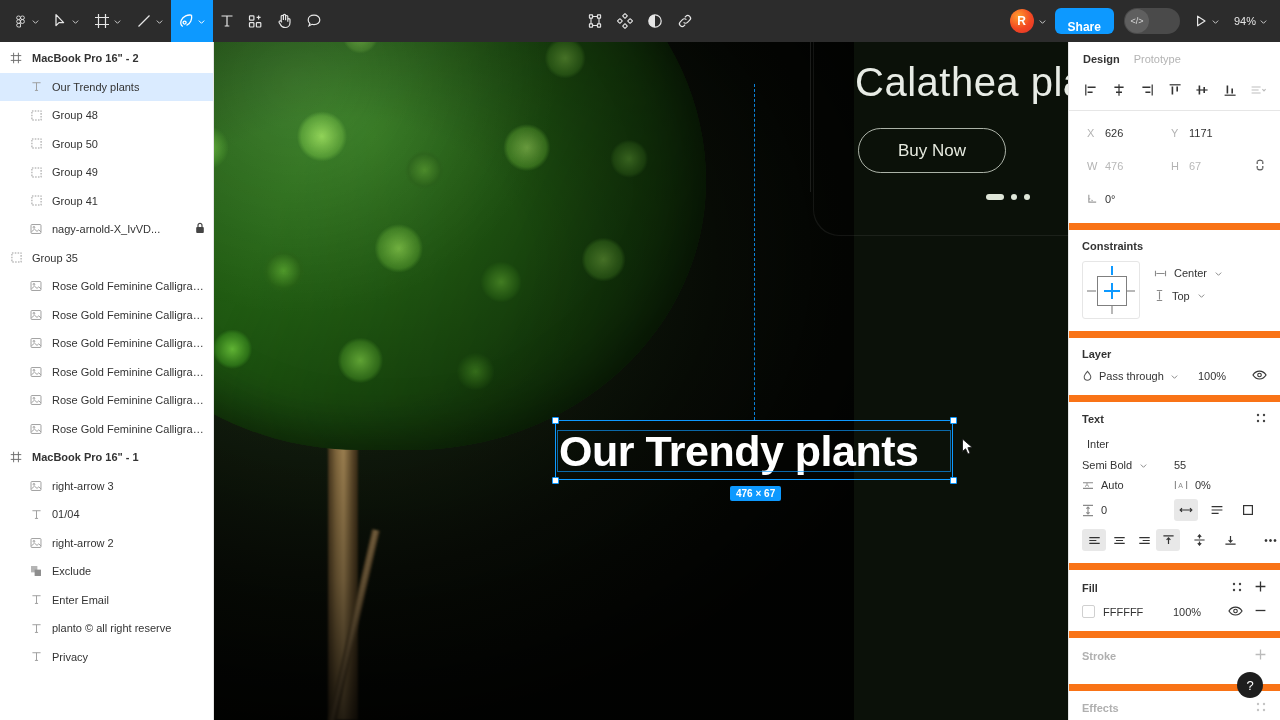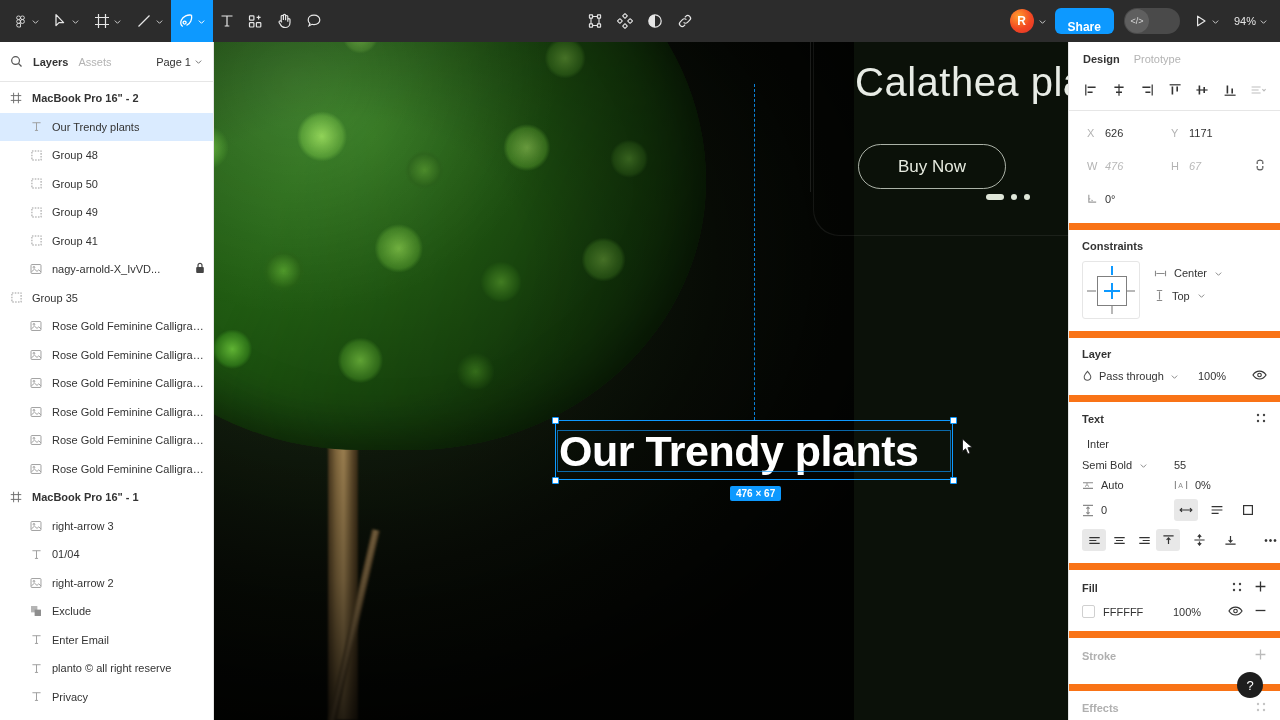--- a/index.html
+++ b/index.html
@@ -147,21 +147,21 @@
 
   
   .hero-title {
     position: absolute; left: 641px; top: 18px; font-size: 40px; color: #e8ece6;
     white-space: nowrap; letter-spacing: .5px;
   }
   .buy-now {
     position: absolute; left: 644px; top: 86px; width: 148px; height: 45px;
     border: 1px solid rgba(226,232,220,.75); border-radius: 26px;
     display: flex; align-items: center; justify-content: center;
-    color: #e6eadf; font-size: 17px; cursor: pointer; margin-top: 16px;
+    color: #e6eadf; font-size: 17px; cursor: pointer;
   }
   .dots { position: absolute; left: 772px; top: 152px; display: flex; align-items: center; gap: 7px; }
   .dot { width: 6px; height: 6px; border-radius: 50%; background: #dfe6d8; }
   .dot.wide { width: 18px; border-radius: 4px; }
   .frame-edge {
     position: absolute; left: 600px; top: -42px; width: 260px; height: 235px;
     border-bottom-left-radius: 26px;
     box-shadow: -1px 1px 0 0 rgba(255,255,255,.07);
     pointer-events: none;
   }
@@ -219,21 +219,21 @@
     cursor: pointer; color: #333;
   }
   .align-btn.dim { color: #bdbdbd; }
   .grid2 { display: flex; gap: 6px; margin-bottom: 9px; align-items: center; }
   .fld {
     width: 78px; height: 24px; display: flex; align-items: center; gap: 6px;
     border-radius: 3px; padding: 0 5px; cursor: text;
   }
   .fld-label { color: #b3b3b3; width: 12px; flex-shrink: 0; }
   .fld-val { color: #333; }
-  .fld-val.dim { color: #b8b8b8; font-style: italic; }
+  .fld-val.dim { color: #b8b8b8; }
   .link-btn { margin-left: 4px; color: #555; cursor: pointer; }
   .sec-title { font-weight: bold; font-size: 11px; color: #333; margin-bottom: 9px; }
   .sec-head { display: flex; align-items: center; margin-bottom: 9px; }
   .sec-head .sec-title { margin-bottom: 0; text-align: center; }
   .sec-head-icons { margin-left: auto; display: flex; align-items: center; gap: 11px; color: #444; }
   .constraint-row { display: flex; gap: 14px; align-items: flex-start; }
   .c-widget {
     width: 58px; height: 58px; border: 1px solid #e6e6e6; border-radius: 3px;
     position: relative; flex-shrink: 0;
   }
@@ -420,36 +420,20 @@
       <div class="tb-item" style="padding:0 4px 0 0;">
         <span class="zoom-label">94%</span>
         <svg class="caret" viewBox="0 0 10 10" fill="none" stroke="#c9c9c9" stroke-width="1.1">
             <path d="M2 4l3 3 3-3"></path>
           </svg>
       </div>
     </div>
   </div>
 
   <div class="left-panel">
-    <div class="lp-tabs">
-      <span style="display:flex;align-items:center;">
-        <svg width="13" height="13" viewBox="0 0 14 14" fill="none" stroke="#555" stroke-width="1.3">
-          <circle cx="6" cy="6" r="4.2"></circle>
-            <path d="M9.2 9.2l3.2 3.2"></path>
-        </svg>
-      </span>
-      <span class="lp-tab active">Layers</span>
-      <span class="lp-tab">Assets</span>
-      <span class="lp-page">
-        <span>Page 1</span>
-        <svg class="caret" viewBox="0 0 10 10" fill="none" stroke="#777" stroke-width="1.1">
-            <path d="M2 4l3 3 3-3"></path>
-          </svg>
-      </span>
-    </div>
     <div class="layers-list" id="layers-list">
         <div class="layer-row ind-0 frame">
           <span class="layer-icon">
             <svg width="12" height="12" viewBox="0 0 16 16" fill="none" stroke="currentColor" stroke-width="1.3">
               <path d="M4.8 1v14M11.2 1v14M1 4.8h14M1 11.2h14"></path>
             </svg>
           </span>
           <span class="layer-name">MacBook Pro 16" - 2</span>
         </div>
         <div class="layer-row ind-1 selected">

